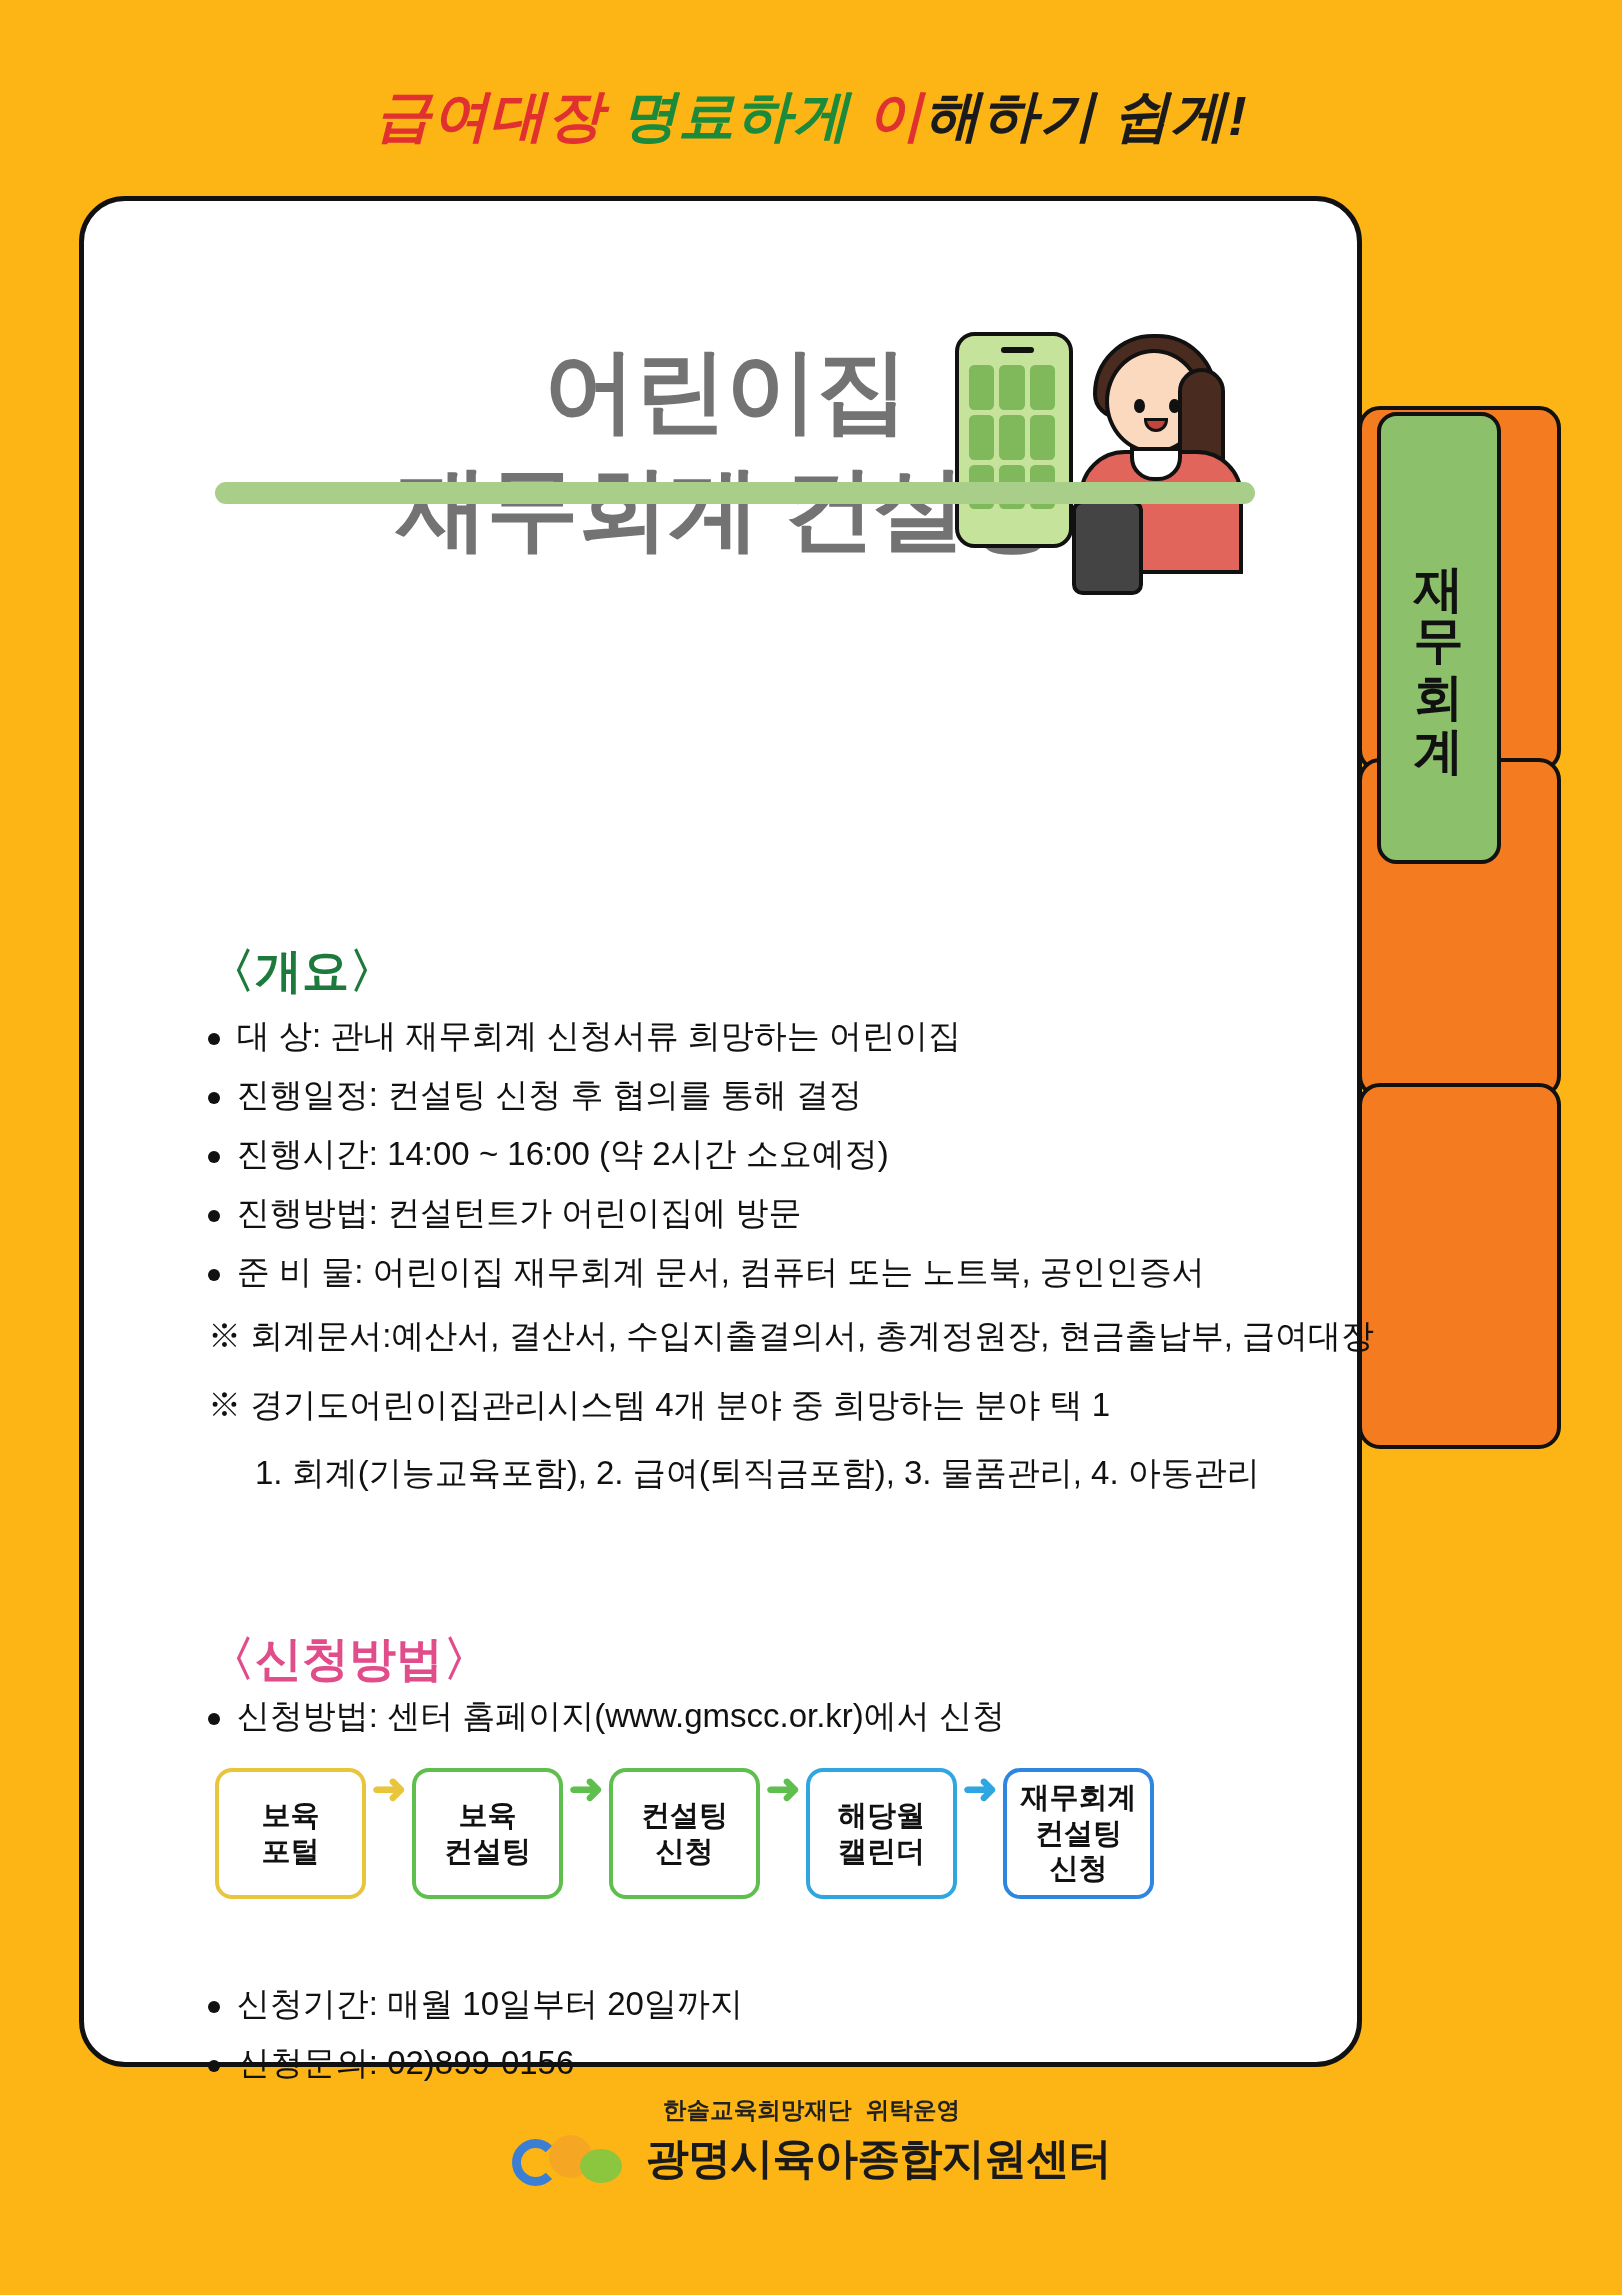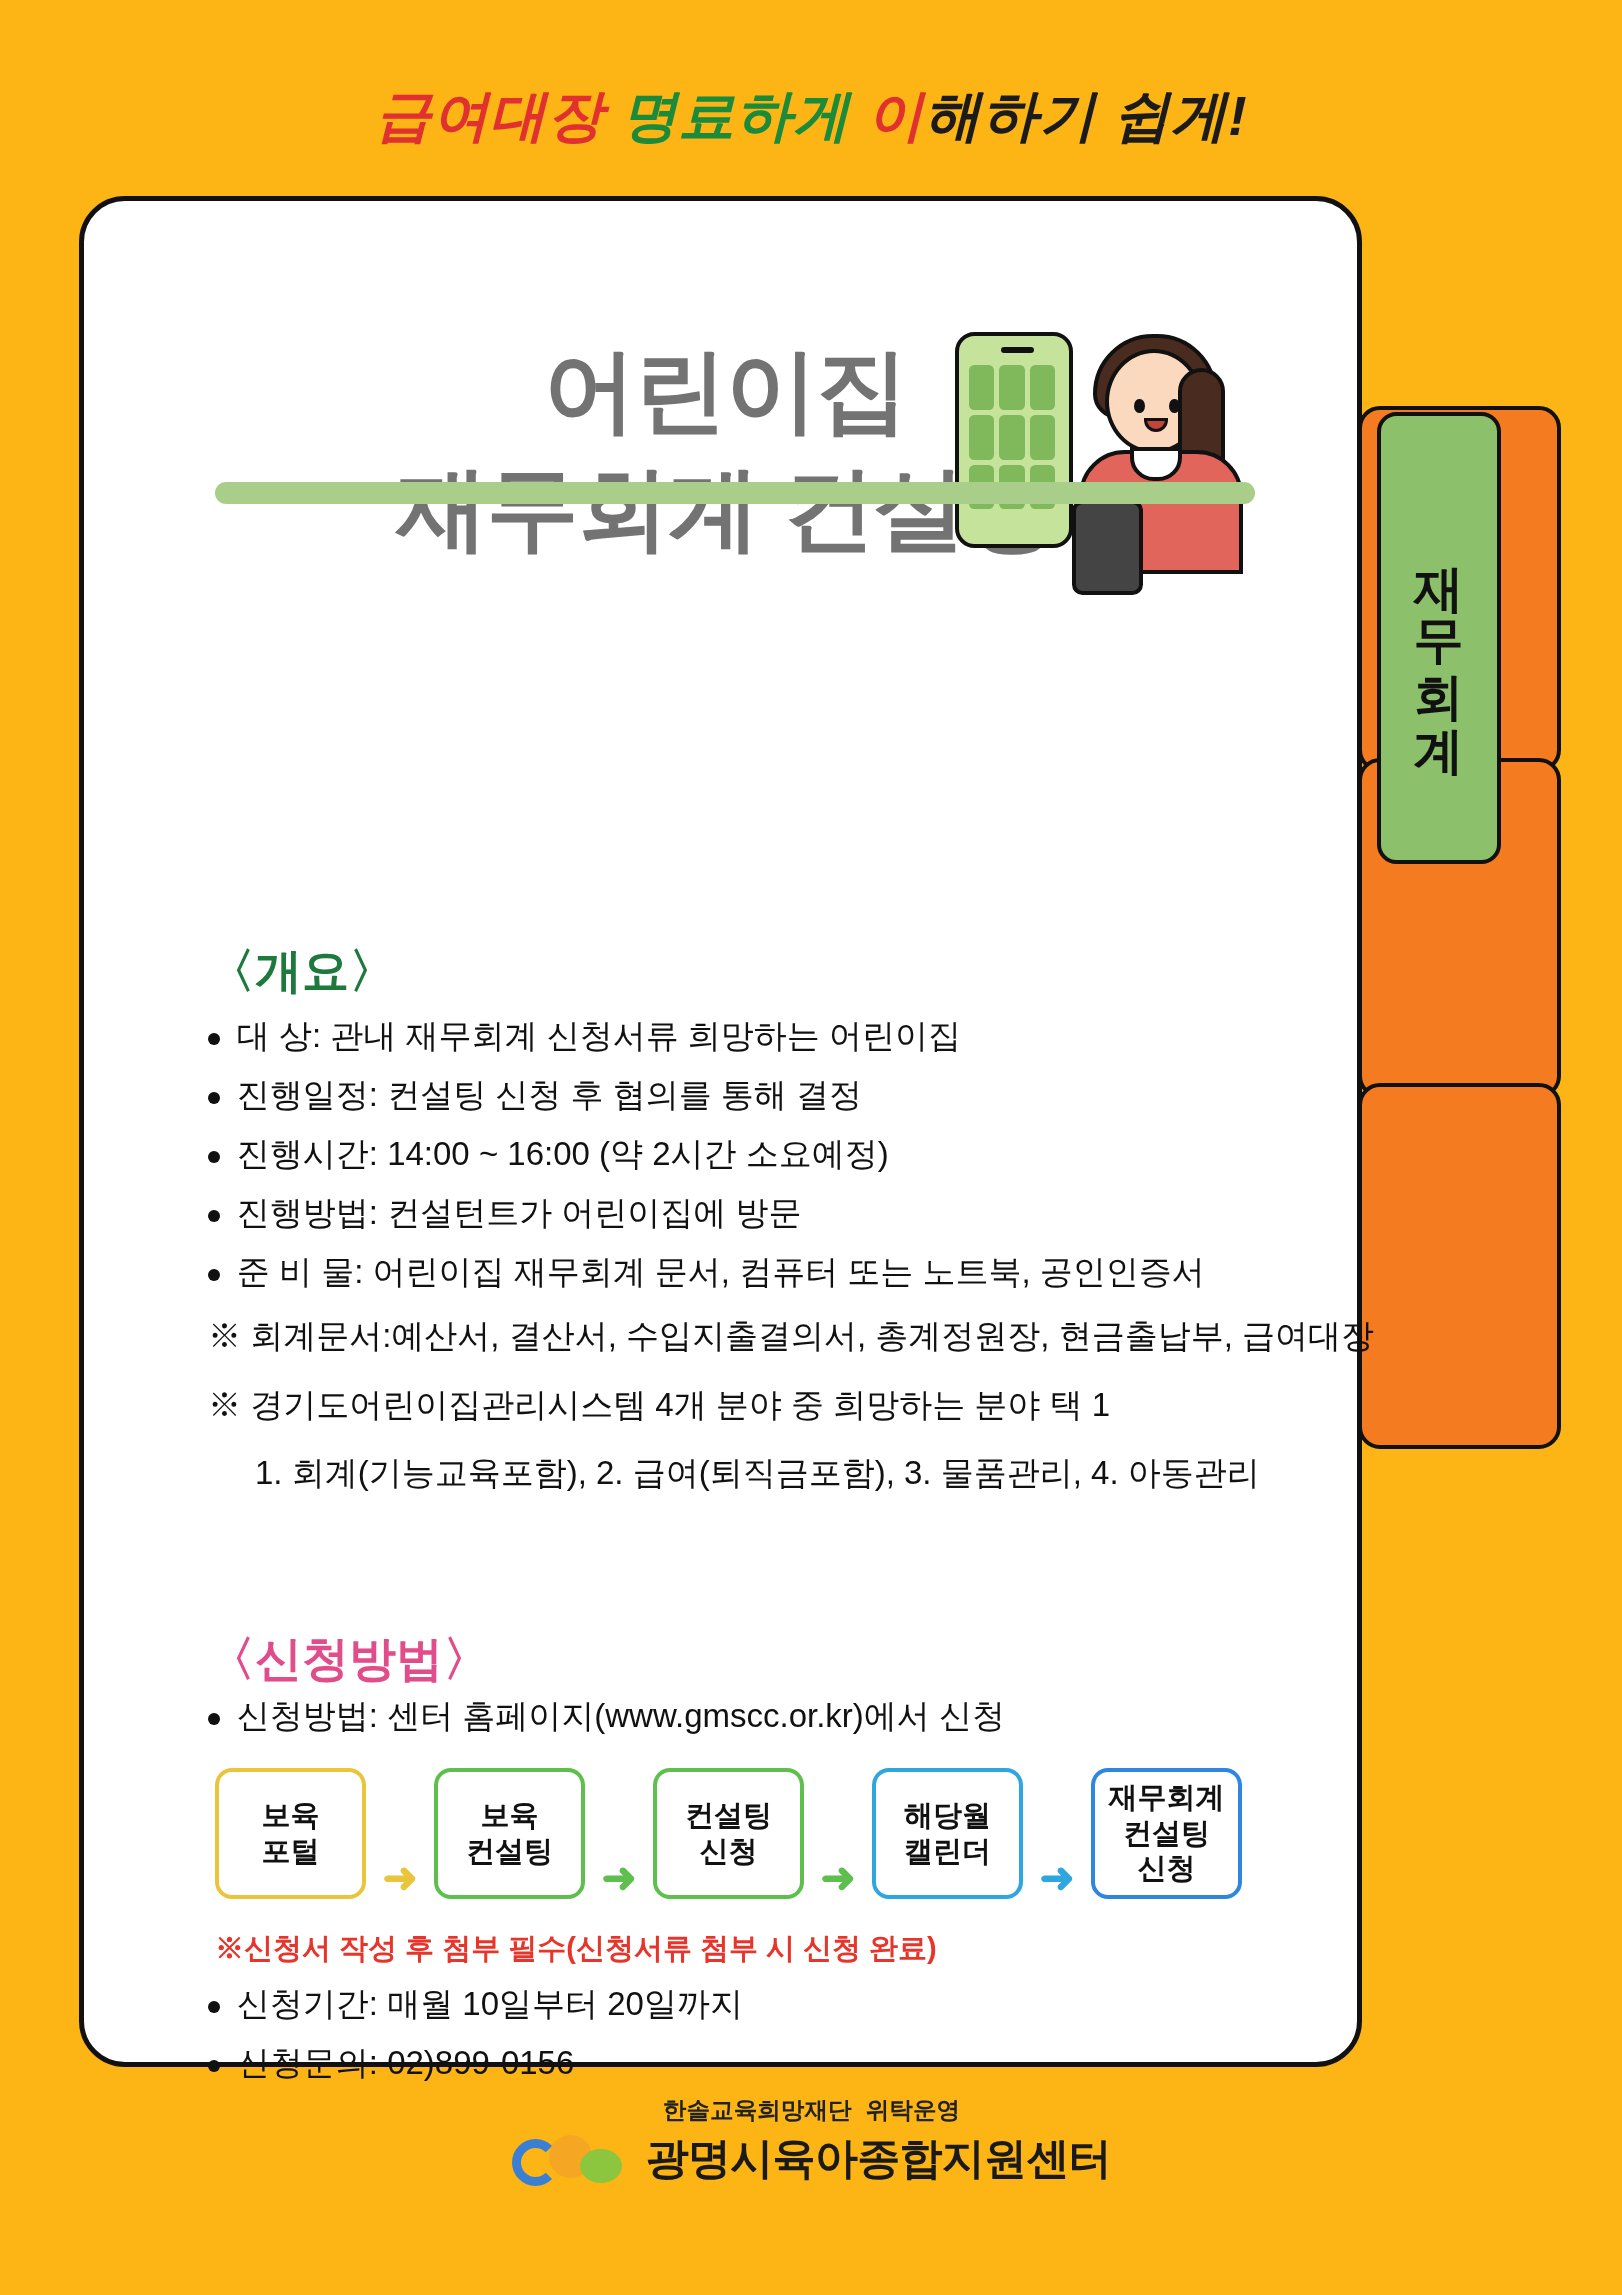--- a/index.html
+++ b/index.html
@@ -172,21 +172,21 @@
     white-space: nowrap; font-weight: 500;
   }
   .dot {
     width: 11.8px; height: 11.8px; border-radius: 50%; background: #111;
     margin-top: 14.4px; margin-right: 17px; flex: 0 0 auto;
   }
   .note { font-size: 33px; color: #111; margin-bottom: 23.6px; white-space: nowrap; font-weight: 500;}
   .note.indent { margin-left: 47px; }
 
   
-  .flow { position: absolute; left: 131px; top: 1567px; display: flex; align-items: flex-end; gap: 11px; }
+  .flow { position: absolute; left: 131px; top: 1567px; display: flex; align-items: flex-start; }
   .step {
     width: 151px; height: 131px; background: #fff;
     border: 4.6px solid #E8C53B; border-radius: 17px;
     display: flex; flex-direction: column; align-items: center; justify-content: center;
     font-size: 29px; font-weight: bold; color: #111; line-height: 1.22; text-align: center;
   }
   .step.s2 { border-color: #5FBF4E; }
   .step.s3 { border-color: #5FBF4E; }
   .step.s4 { border-color: #2FA6E0; }
   .step.s5 { border-color: #2E86E0; }
@@ -323,21 +323,20 @@
       <span>캘린더</span>
     </div>
     <div class="arrow a4">➜</div>
     <div class="step s5">
       <span>재무회계</span>
       <span>컨설팅</span>
       <span>신청</span>
     </div>
   </div>
 
-  <div class="red-note">※신청서 작성 후 첨부 필수(신청서류 첨부 시 신청 완료)</div>
 
   <div class="bullets" style="top:1786px;">
     <div class="b-row">
       <span class="dot"></span>
       <span>신청기간: 매월 10일부터 20일까지</span>
     </div>
     <div class="b-row">
       <span class="dot"></span>
       <span>신청문의: 02)899-0156</span>
     </div>

